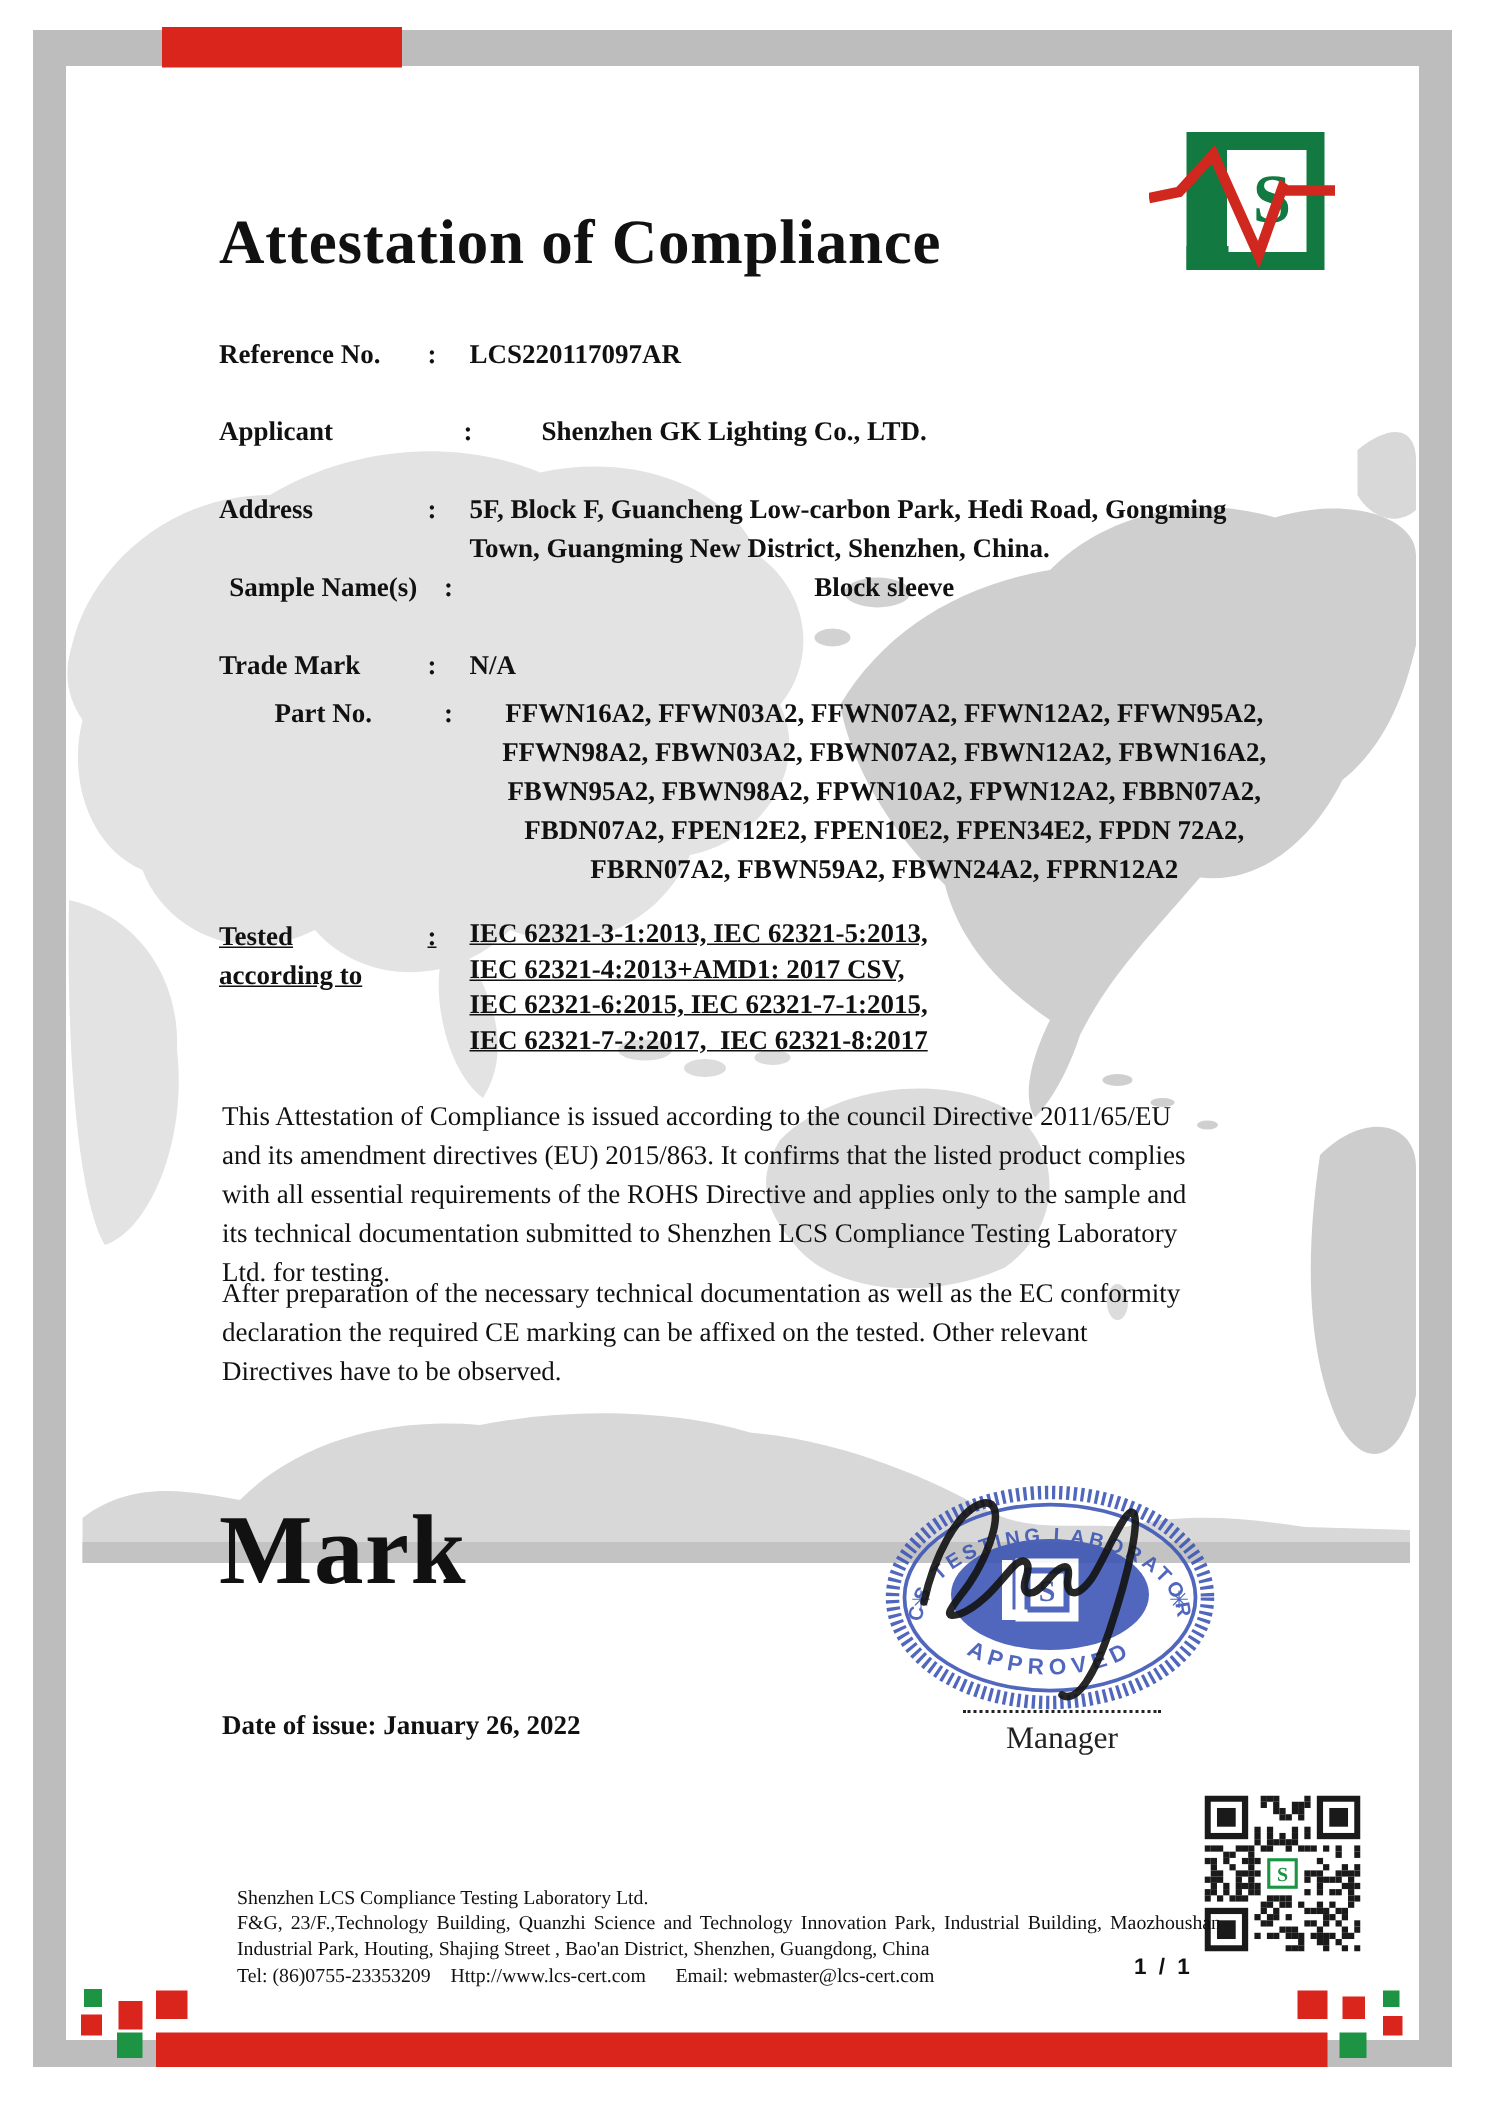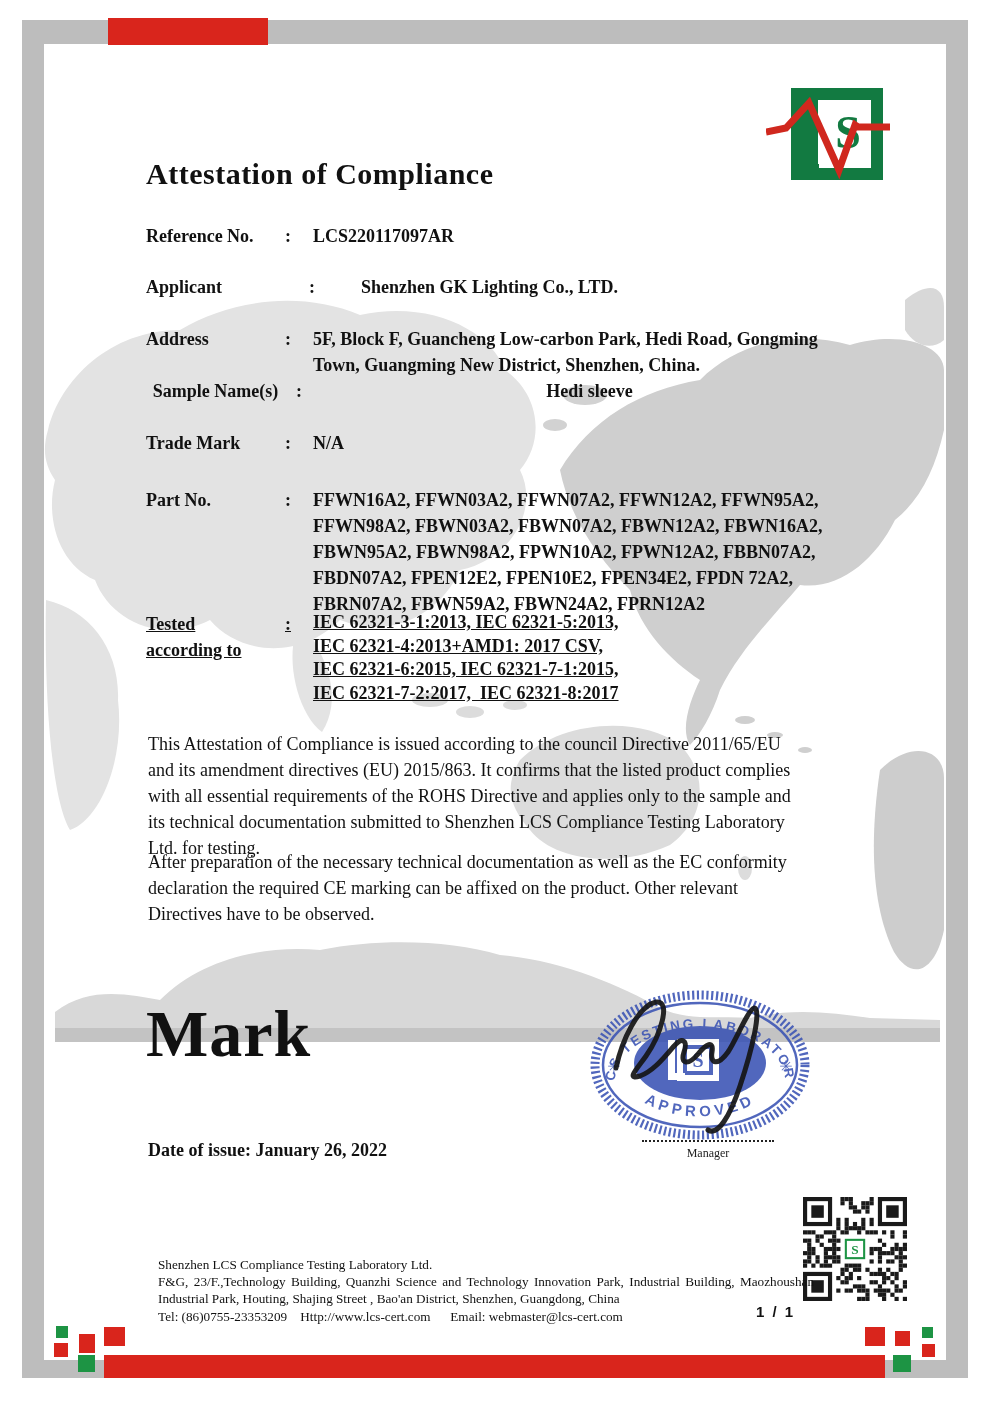--- a/index.html
+++ b/index.html
@@ -15,36 +15,36 @@
   .red{background:#d9251c;}
   .green{background:#1d9444;}
   .accent-top{left:108px;top:18px;width:160px;height:27px;}
   .accent-bottom{left:104px;top:1355px;width:781px;height:23px;}
   
   .sq{position:absolute;z-index:6;}
   
   .watermark{position:absolute;left:0;top:0;z-index:1;}
   
   .layer{position:absolute;z-index:5;}
-  .title{left:146px;top:157px;font-size:30px;font-weight:bold;letter-spacing:.5px;}
+  .title{left:146px;top:138px;font-size:42px;font-weight:bold;letter-spacing:.5px;}
   .row{position:absolute;left:146px;width:720px;display:grid;grid-template-columns:139px 28px auto;
        font-weight:bold;font-size:18px;line-height:26px;z-index:5;}
   .row .lbl{white-space:pre-line;}
   .row .val{white-space:pre-wrap;}
   .r-ref{top:223px;} .r-app{top:274px;gap:24px;} .r-addr{top:326px;} .r-sample{top:378px;text-align:center;}
-  .r-trade{top:430px;} .r-part{top:487px;} .r-tested{top:611px;text-decoration:underline;}
+  .r-trade{top:430px;} .r-part{top:462px;text-align:center;} .r-tested{top:611px;text-decoration:underline;}
   .r-tested .val{line-height:23.5px;}
   .note{left:148px;top:698px;width:720px;font-size:18px;line-height:26px;}
   .para{left:148px;top:731px;width:724px;font-size:18px;line-height:26px;white-space:pre-line;}
   .para2{top:849px;}
   .rohs{left:146px;top:996px;font-size:66px;font-weight:bold;letter-spacing:1px;z-index:5;}
   .dateline{left:148px;top:1140px;font-size:18px;font-weight:bold;}
   .stampwrap{left:578px;top:985px;z-index:6;}
   .sigline{left:642px;top:1124px;width:132px;height:16px;border-bottom:2px dotted #222;z-index:7;}
-  .manager{left:642px;top:1146px;width:132px;text-align:center;font-size:12px;color:#222;z-index:7;}
+  .manager{left:642px;top:1146px;width:132px;text-align:center;font-size:21px;color:#222;z-index:7;}
   .footer{left:158px;top:1256px;width:656px;font-size:13.2px;line-height:17.2px;z-index:5;}
   .footer .just{text-align:justify;text-align-last:justify;}
   .footer .pre{white-space:pre-wrap;}
   .pagenum{left:756px;top:1303px;font-family:"Liberation Sans",sans-serif;
            font-size:15px;font-weight:bold;letter-spacing:2px;z-index:5;}
   .qr{left:803px;top:1197px;z-index:5;}
   .logo{left:766px;top:78px;z-index:5;}
 </style>
 </head>
 <body>
@@ -125,21 +125,21 @@
   </div>
   <div class="row r-addr">
     <span class="lbl">Address</span>
     <span class="sep">:</span>
     <span class="val">5F, Block F, Guancheng Low-carbon Park, Hedi Road, Gongming
 Town, Guangming New District, Shenzhen, China.</span>
   </div>
   <div class="row r-sample">
     <span class="lbl">Sample Name(s)</span>
     <span class="sep">:</span>
-    <span class="val">Hedi sleeve</span>
+    <span class="val">Block sleeve</span>
   </div>
   <div class="row r-trade">
     <span class="lbl">Trade Mark</span>
     <span class="sep">:</span>
     <span class="val">N/A</span>
   </div>
   <div class="row r-part">
     <span class="lbl">Part No.</span>
     <span class="sep">:</span>
     <span class="val">FFWN16A2, FFWN03A2, FFWN07A2, FFWN12A2, FFWN95A2,
@@ -157,21 +157,21 @@
 IEC 62321-6:2015, IEC 62321-7-1:2015,
 IEC 62321-7-2:2017,  IEC 62321-8:2017</span>
   </div>
 
   <div class="layer para">This Attestation of Compliance is issued according to the council Directive 2011/65/EU
 and its amendment directives (EU) 2015/863. It confirms that the listed product complies
 with all essential requirements of the ROHS Directive and applies only to the sample and
 its technical documentation submitted to Shenzhen LCS Compliance Testing Laboratory
 Ltd. for testing.</div>
   <div class="layer para para2">After preparation of the necessary technical documentation as well as the EC conformity
-declaration the required CE marking can be affixed on the product. Other relevant
+declaration the required CE marking can be affixed on the tested. Other relevant
 Directives have to be observed.</div>
 
   <div class="layer rohs">Mark</div>
 
   <div class="layer dateline">Date of issue: January 26, 2022</div>
 
   <svg class="layer stampwrap" width="250" height="170" viewBox="578 985 250 170">
     <defs>
       <path id="arcTop" d="M615,1080 A85,52 0 0 1 785,1080" fill="none"></path>
       <path id="arcBot" d="M628,1088 A78,46 0 0 0 772,1088" fill="none"></path>

